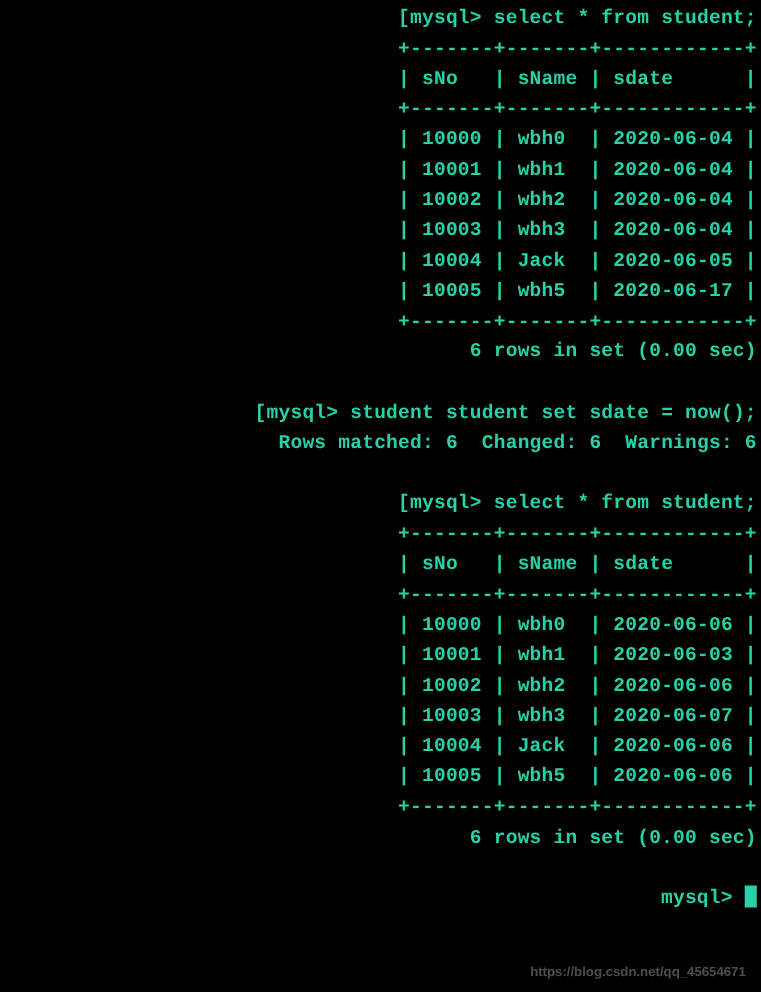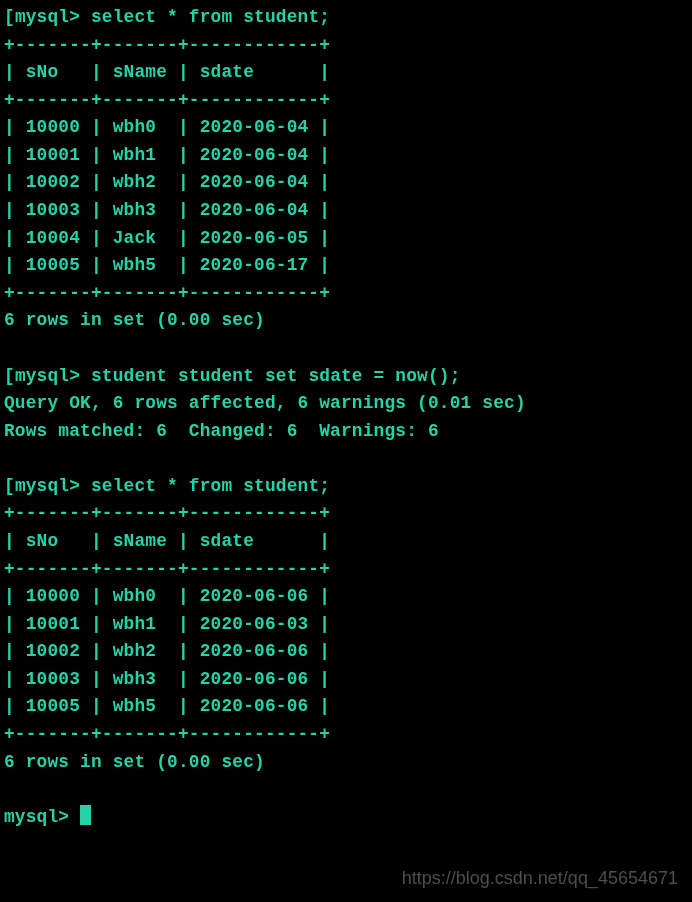--- a/index.html
+++ b/index.html
@@ -1,15 +1,15 @@
 <!DOCTYPE html>
 <html><head>
   <meta charset="utf-8">
   <style>
-    * { margin: 0; padding: 0; box-sizing: border-box; }
+    * { margin: 0; padding: 0; box-sizing: border-box; text-align: right; }
     body {
       background: #000;
       color: #26d2a7;
       font-family: 'Courier New', monospace;
       font-size: 17.8px;
       font-weight: bold;
       line-height: 1.55;
       padding: 4px;
       width: 692px;
       height: 902px;
@@ -25,23 +25,23 @@
       height: 20px;
       background: #26d2a7;
       vertical-align: text-bottom;
       margin-bottom: 2px;
     }
     .watermark {
       position: absolute;
       bottom: 9px;
       right: 14px;
       color: rgba(170,170,170,0.45);
-      font-size: 18px;
+      font-size: 12px;
       font-family: Arial, sans-serif;
-      font-weight: normal;
+      font-weight: bold;
       letter-spacing: 0;
     }
     .bracket { }
   </style>
 </head>
 <body>
 
 <div>
   <div class="line"><span class="bracket">[</span><span>mysql&gt;</span><span> select * from student;</span></div>
   <div class="line">+-------+-------+------------+</div>
@@ -50,31 +50,31 @@
   <div class="line">| 10000 | wbh0  | 2020-06-04 |</div>
   <div class="line">| 10001 | wbh1  | 2020-06-04 |</div>
   <div class="line">| 10002 | wbh2  | 2020-06-04 |</div>
   <div class="line">| 10003 | wbh3  | 2020-06-04 |</div>
   <div class="line">| 10004 | Jack  | 2020-06-05 |</div>
   <div class="line">| 10005 | wbh5  | 2020-06-17 |</div>
   <div class="line">+-------+-------+------------+</div>
   <div class="line">6 rows in set (0.00 sec)</div>
   <div class="line">&nbsp;</div>
   <div class="line"><span class="bracket">[</span><span>mysql&gt;</span><span> student student set sdate = now();</span></div>
-  <div class="line">Query OK, 6 rows affected, 6 warnings (0.01 sec)</div>
   <div class="line">Rows matched: 6  Changed: 6  Warnings: 6</div>
   <div class="line">&nbsp;</div>
   <div class="line"><span class="bracket">[</span><span>mysql&gt;</span><span> select * from student;</span></div>
   <div class="line">+-------+-------+------------+</div>
   <div class="line">| sNo   | sName | sdate      |</div>
   <div class="line">+-------+-------+------------+</div>
   <div class="line">| 10000 | wbh0  | 2020-06-06 |</div>
   <div class="line">| 10001 | wbh1  | 2020-06-03 |</div>
   <div class="line">| 10002 | wbh2  | 2020-06-06 |</div>
-  <div class="line">| 10003 | wbh3  | 2020-06-06 |</div>
+  <div class="line">| 10003 | wbh3  | 2020-06-07 |</div>
+  <div class="line">| 10004 | Jack  | 2020-06-06 |</div>
   <div class="line">| 10005 | wbh5  | 2020-06-06 |</div>
   <div class="line">+-------+-------+------------+</div>
   <div class="line">6 rows in set (0.00 sec)</div>
   <div class="line">&nbsp;</div>
   <div class="line"><span>mysql&gt; </span><span class="cursor"></span></div>
 </div>
 
 <div class="watermark">https://blog.csdn.net/qq_45654671</div>
 
 </body></html>

